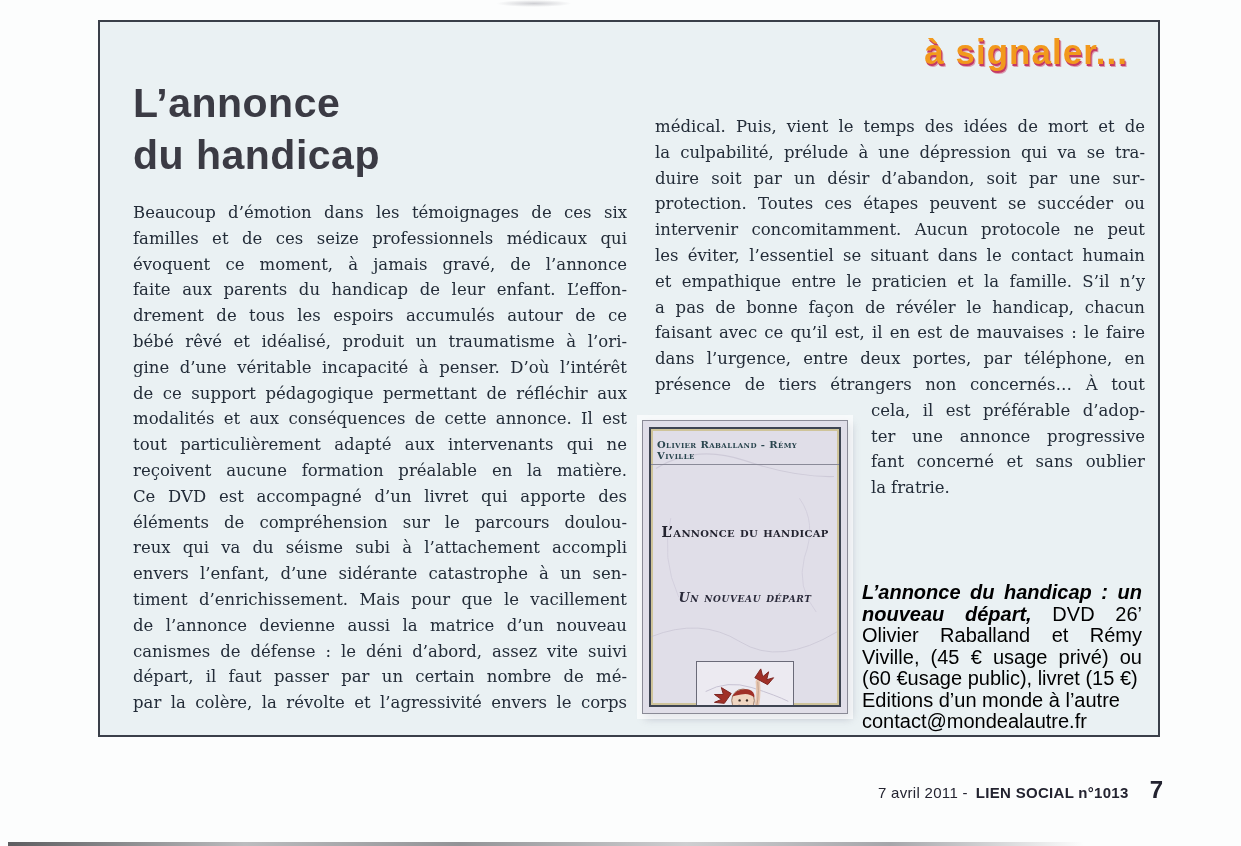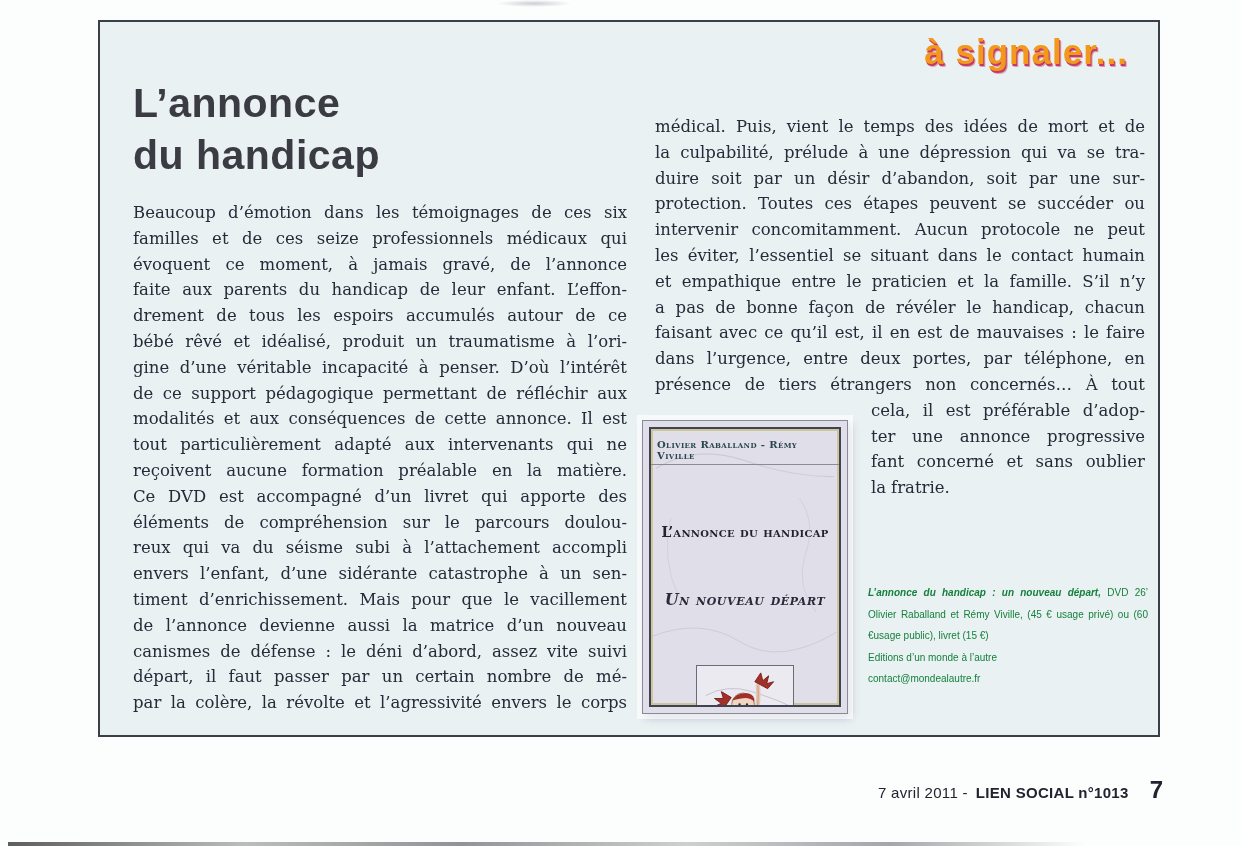--- a/index.html
+++ b/index.html
@@ -73,21 +73,21 @@
   }
   .cover-title {
     margin-top:11px; z-index:1;
     font-family:"DejaVu Serif", serif; font-variant:small-caps; font-weight:bold;
     font-size:14px; letter-spacing:.3px; color:#23232f;
   }
   .cover-subtitle {
     margin-top:2px; z-index:1;
     font-family:"DejaVu Serif", serif; font-variant:small-caps;
     font-style:italic; font-weight:bold;
-    font-size:16px; letter-spacing:.6px; color:#2a2a3a;
+    font-size:13px; letter-spacing:.6px; color:#2a2a3a;
   }
   .cover-art {
     margin-top:8px; z-index:1;
     width:98px; height:128px;
     border:1px solid #6a6a78; background:#eceaf1;
   }
   .cover-genre {
     margin-top:8px; z-index:1;
     font-family:"DejaVu Serif", serif; font-variant:small-caps; font-weight:bold;
     font-size:13px; letter-spacing:2px; color:#23232f;
@@ -96,21 +96,21 @@
     margin-top:4px; z-index:1; text-align:center;
     font-size:6px; line-height:7px; letter-spacing:.5px; font-weight:bold;
     color:#3a3a55; text-transform:uppercase;
     border-top:1px solid #3a3a55; border-bottom:1px solid #3a3a55;
     padding:1px 4px;
   }
 
   
   .caption {
     position:absolute; left:762px; top:560px; width:280px;
-    font-size:10px; line-height:21.5px; color:#15803d;margin-left:6px;
+    font-size:20px; line-height:21.5px; color:#000000;
   }
   .caption .cap-par { text-align:justify; }
   .cap-title { font-weight:bold; font-style:italic; }
   .cap-line { text-align:left; }
 
   
   .footer {
     position:absolute; top:776px; right:78px;
     display:flex; align-items:baseline;
     color:#232330;

